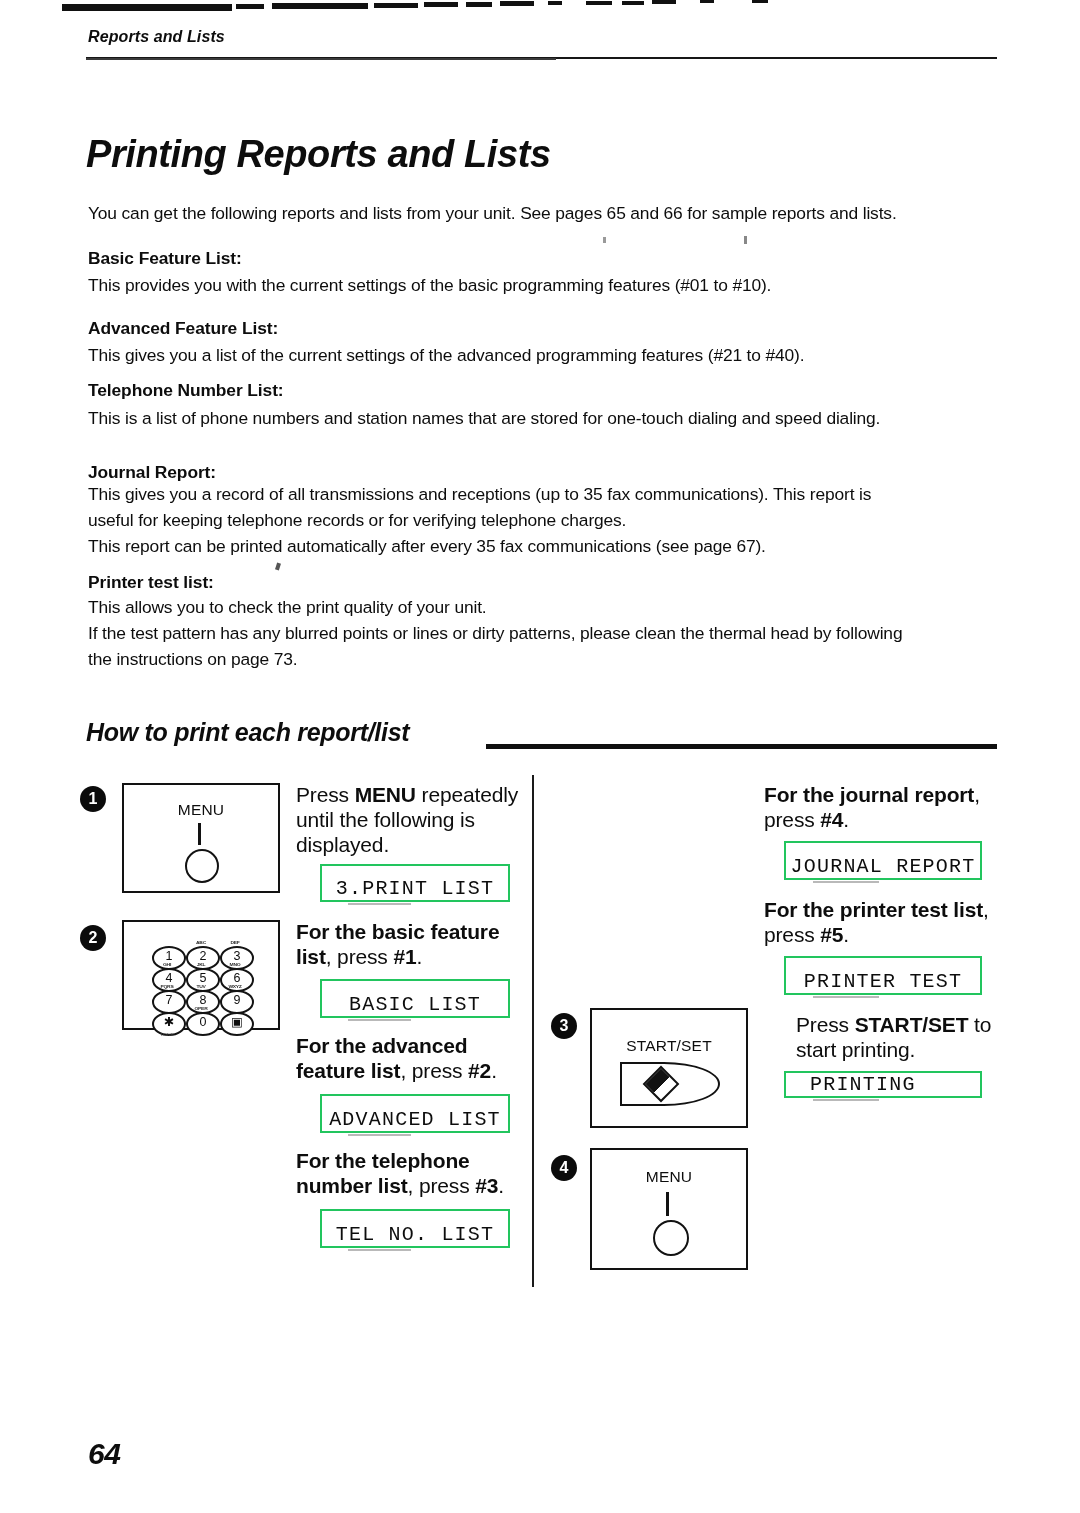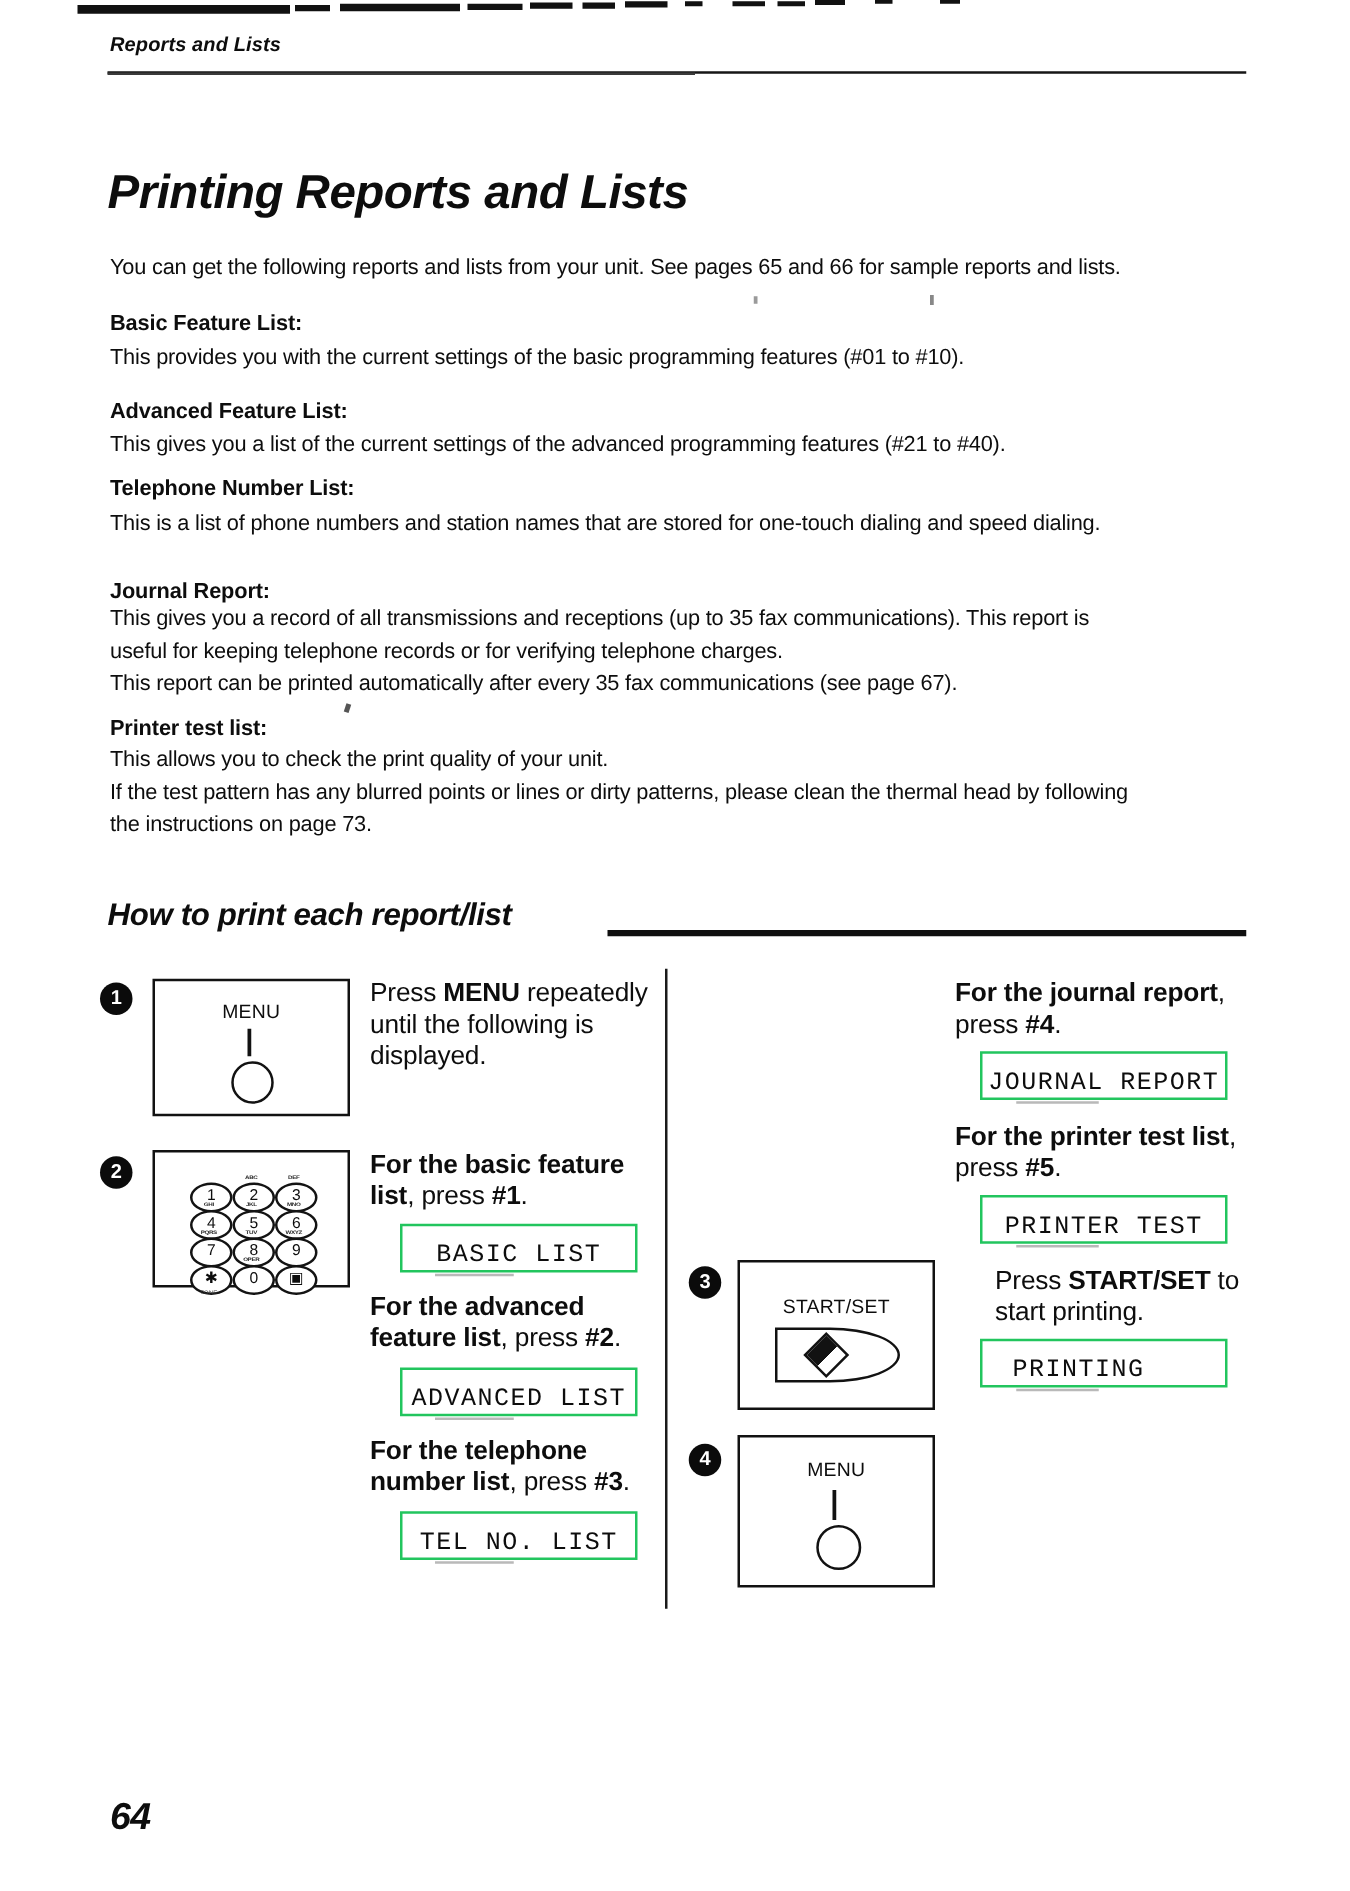--- a/index.html
+++ b/index.html
@@ -345,20 +345,23 @@
   <div class="panel" style="left:122px; top:783px; width:154px; height:106px;">
     <div class="panel-label" style="top:16px;">MENU</div>
     <div class="panel-stem" style="left:74px; top:38px; height:22px;"></div>
     <div class="panel-circle" style="left:61px; top:64px; width:30px; height:30px;"></div>
   </div>
 
   <div class="instr" style="left:296px; top:782px; width:230px;">
     <span>Press <b>MENU</b> repeatedly<br>until the following is<br>displayed.</span>
   </div>
 
+  <div class="lcd center" style="left:320px; top:864px; width:190px; height:38px;">
+    <span>3.PRINT LIST</span>
+  </div>
 
   <div class="step-badge" style="left:80px; top:925px;">2</div>
 
   <div class="panel" style="left:122px; top:920px; width:154px; height:106px;">
     <div class="keypad" style="left:28px; top:14px;">
 
       <div class="key-sub" style="left:0px;  top:4px;"></div>
       <div class="key-sub" style="left:34px; top:4px;">ABC</div>
       <div class="key-sub" style="left:68px; top:4px;">DEF</div>
       <div class="key" style="left:0px;  top:10px;">1</div>
@@ -428,21 +431,21 @@
   <div class="panel" style="left:590px; top:1008px; width:154px; height:116px;">
     <div class="panel-label" style="top:27px;">START/SET</div>
     <div class="startset-key" style="left:28px; top:52px; width:96px; height:40px;">
       <div class="diamond" style="left:26px; top:7px;"></div>
     </div>
   </div>
 
   <div class="instr" style="left:764px; top:1012px; width:240px;margin-left:32px;">
     <span>Press <b>START/SET</b> to<br>start printing.</span>
   </div>
-  <div class="lcd left" style="left:784px; top:1071px; width:198px; height:39px;">
+  <div class="lcd left" style="left:784px; top:1071px; width:198px; height:27px;">
     <span>PRINTING</span>
   </div>
 
   <div class="step-badge" style="left:551px; top:1155px;">4</div>
 
   <div class="panel" style="left:590px; top:1148px; width:154px; height:118px;">
     <div class="panel-label" style="top:18px;">MENU</div>
     <div class="panel-stem" style="left:74px; top:42px; height:24px;"></div>
     <div class="panel-circle" style="left:61px; top:70px; width:32px; height:32px;"></div>
   </div>

